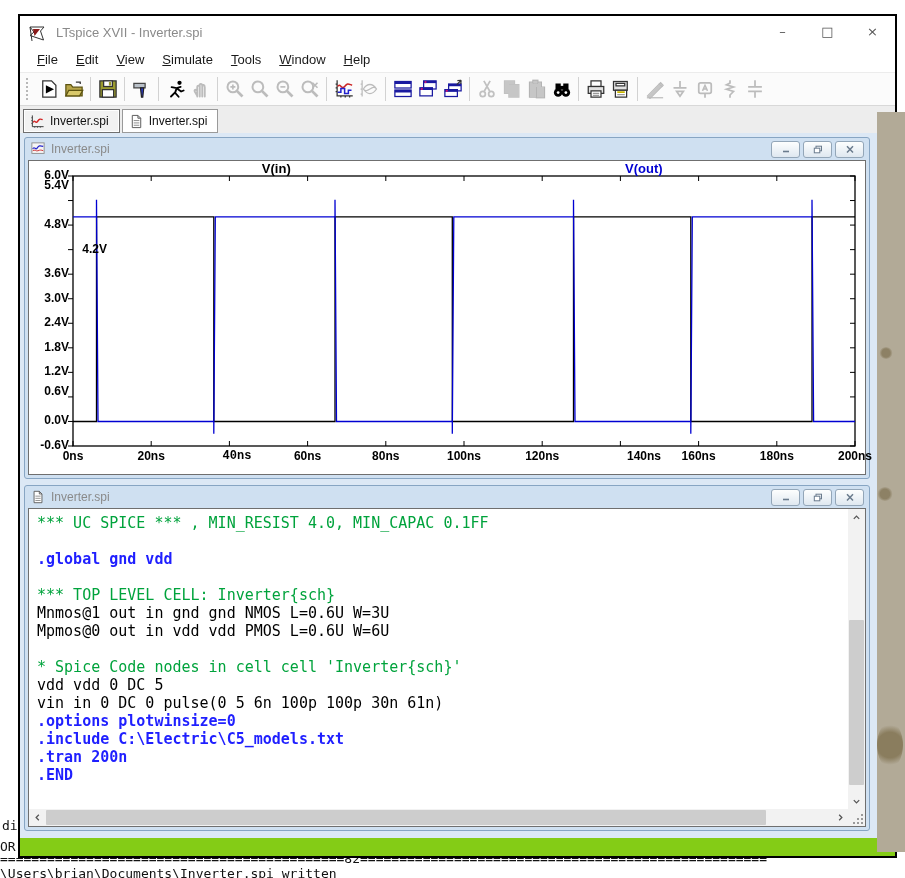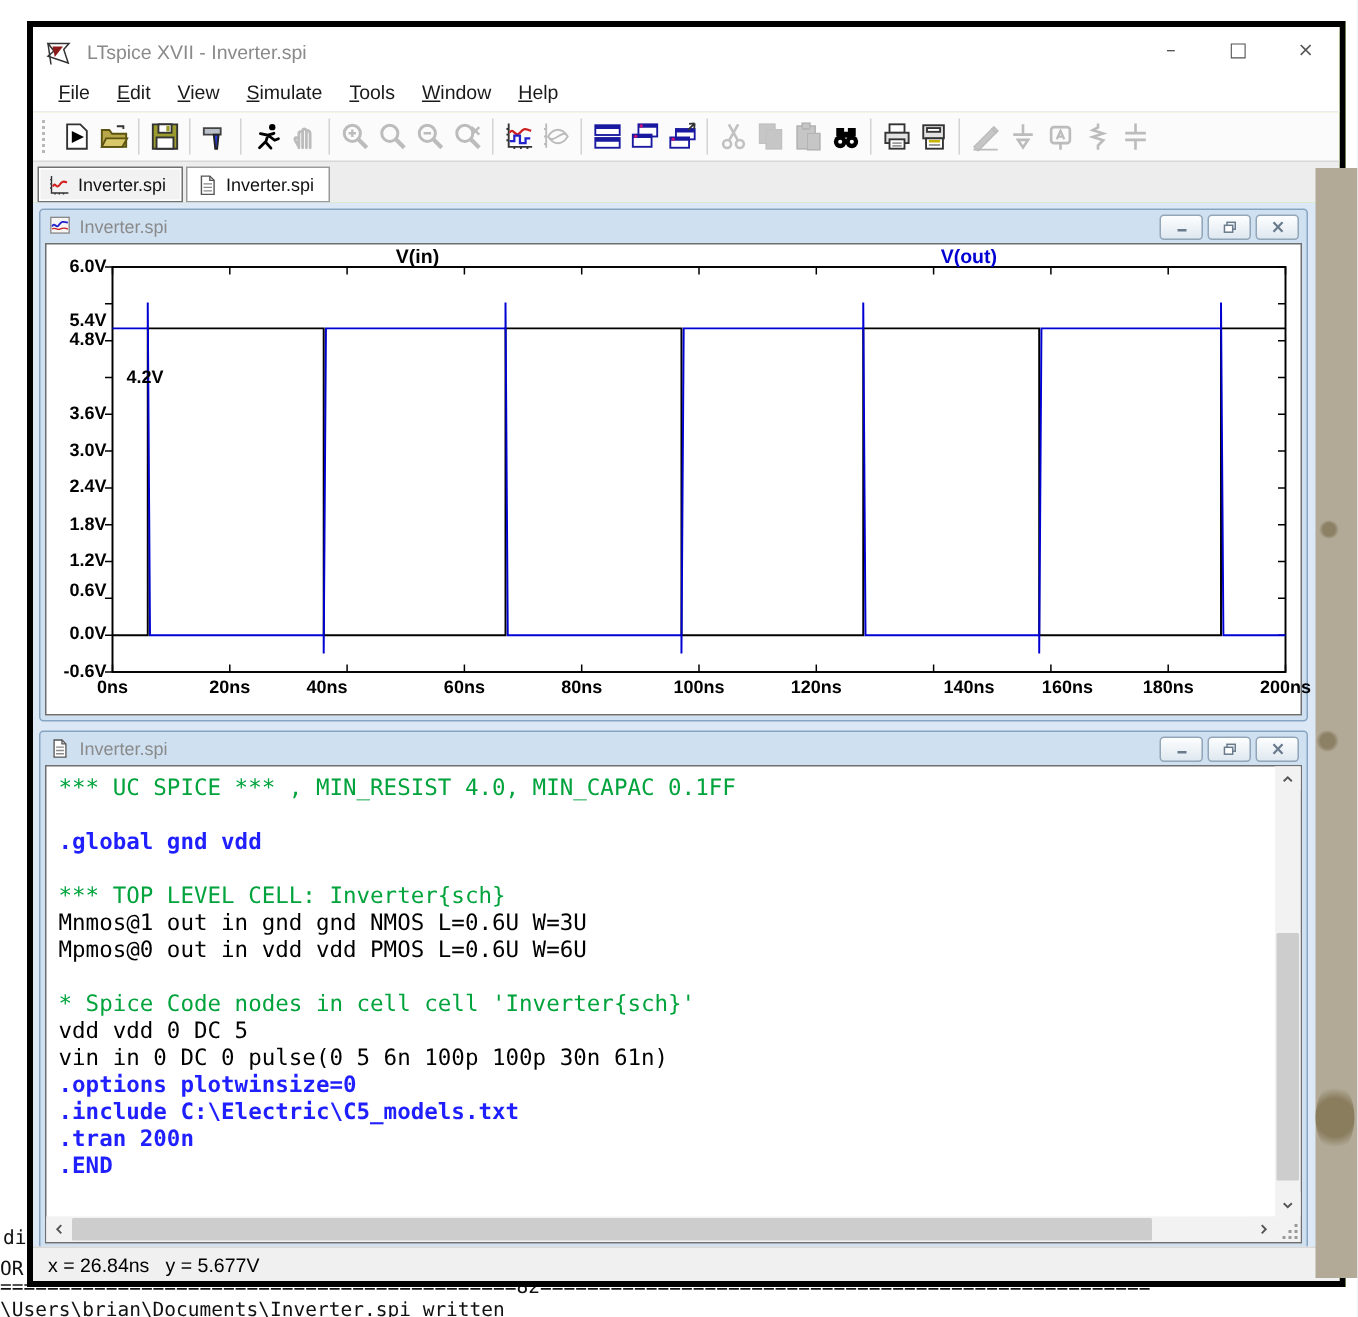--- a/index.html
+++ b/index.html
@@ -3,22 +3,22 @@
 <meta charset="utf-8">
 <style>
   html,body{margin:0;padding:0;}
   body{width:905px;height:878px;position:relative;overflow:hidden;background:#ffffff;
        font-family:"Liberation Sans",sans-serif;-webkit-font-smoothing:antialiased;}
   
   .console-line{position:absolute;font-family:"DejaVu Sans Mono",monospace;font-size:13px;color:#111;white-space:pre;z-index:0;}
   .tan-strip{position:absolute;left:877px;top:112px;width:28px;height:740px;background:#b2aa97;z-index:30;}
   .tan-blob{position:absolute;border-radius:50%;}
   
-  .ltwin{position:absolute;left:18px;top:14px;width:879px;height:844px;background:#bef264;
-         border:4px solid #000000;box-sizing:border-box;z-index:10;}
+  .ltwin{position:absolute;left:18px;top:14px;width:879px;height:844px;background:#84cc16;
+         border:2px solid #000000;box-sizing:border-box;z-index:10;}
   .titlebar{position:absolute;left:0;top:0;right:0;height:34px;background:#ffffff;}
   .titlebar .logo{position:absolute;left:8px;top:7px;width:20px;height:20px;}
   .titlebar .title{position:absolute;left:36px;top:9px;font-size:13px;color:#8a8a8a;}
   .cap-btns{position:absolute;right:0;top:0;height:30px;display:flex;}
   .cap-btn{width:45px;height:30px;display:flex;align-items:center;justify-content:center;
            color:#555;font-size:13px;font-family:"DejaVu Sans",sans-serif;}
   
   .menubar{position:absolute;left:0;top:34px;right:0;height:22px;background:#fff;border-bottom:1px solid #ececec;
            display:flex;align-items:flex-start;padding-left:8px;}
   .menu-item{font-size:13px;color:#1a1a1a;padding:2px 9px;}
@@ -403,40 +403,40 @@
               <line x1="39" y1="235.9090909090909" x2="44" y2="235.9090909090909" stroke="#000"></line>
               <line x1="821" y1="235.9090909090909" x2="826" y2="235.9090909090909" stroke="#000"></line>
               <line x1="39" y1="260.4545454545455" x2="44" y2="260.4545454545455" stroke="#000"></line>
               <line x1="821" y1="260.4545454545455" x2="826" y2="260.4545454545455" stroke="#000"></line>
               <line x1="39" y1="285" x2="44" y2="285" stroke="#000"></line>
               <line x1="821" y1="285" x2="826" y2="285" stroke="#000"></line>
               <polyline points="44.0,260.5 67.5,260.5 67.5,55.9 184.8,55.9 184.8,260.5 306.0,260.5 306.0,55.9 423.3,55.9 423.3,260.5 544.5,260.5 544.5,55.9 661.8,55.9 661.8,260.5 783.0,260.5 783.0,55.9 826.0,55.9" fill="none" stroke="#000000" stroke-width="1.3"></polyline>
               <polyline points="44.0,55.9 67.5,55.9 67.5,38.7 69.0,260.5 184.8,260.5 184.8,272.7 186.3,55.9 306.0,55.9 306.0,38.7 307.5,260.5 423.3,260.5 423.3,272.7 424.8,55.9 544.5,55.9 544.5,38.7 546.0,260.5 661.8,260.5 661.8,272.7 663.3,55.9 783.0,55.9 783.0,38.7 784.6,260.5 826.0,260.5" fill="none" stroke="#0000d2" stroke-width="1.3"></polyline>
             </svg>
             <div class="ylab" style="top: 7px;">6.0V</div>
-            <div class="ylab" style="top: 43px; text-align: right;">5.4V</div>
+            <div class="ylab" style="top: 17px; text-align: right;">5.4V</div>
             <div class="ylab" style="top: 56.0909px;">4.8V</div>
             <div class="ylab" style="top: 80.6364px; padding-left: 38px;">4.2V</div>
             <div class="ylab" style="top: 105.182px;">3.6V</div>
             <div class="ylab" style="top: 129.727px;">3.0V</div>
             <div class="ylab" style="top: 154.273px;">2.4V</div>
             <div class="ylab" style="top: 178.818px;">1.8V</div>
             <div class="ylab" style="top: 203.364px;">1.2V</div>
             <div class="ylab" style="top: 223px;">0.6V</div>
             <div class="ylab" style="top: 252.455px;">0.0V</div>
             <div class="ylab" style="top: 277px;">-0.6V</div>
             <div class="xlab" style="left: 44px; text-align: right;">0ns</div>
             <div class="xlab" style="left: 122.2px;">20ns</div>
-            <div class="xlab" style="left: 187px;">40ns</div>
+            <div class="xlab" style="left: 208px; font-family: Liberation Mono, monospace;">40ns</div>
             <div class="xlab" style="left: 278.6px;">60ns</div>
             <div class="xlab" style="left: 356.8px;">80ns</div>
             <div class="xlab" style="left: 435px;">100ns</div>
             <div class="xlab" style="left: 513.2px;">120ns</div>
             <div class="xlab" style="left: 615px;">140ns</div>
-            <div class="xlab" style="left: 669.6px; margin-left: 11px;">160ns</div>
+            <div class="xlab" style="left: 669.6px;">160ns</div>
             <div class="xlab" style="left: 747.8px;">180ns</div>
             <div class="xlab" style="left: 826px;">200ns</div>
             <div class="legend-label" style="left: 247.32px; color: rgb(0, 0, 0);">V(in)</div>
             <div class="legend-label" style="left: 614.86px; color: rgb(0, 0, 210);">V(out)</div>
           </div>
       </div>
     </div>
 
     <div class="child" style="left:4px;top:352px;width:846px;height:346px;">
       <div class="child-title">
@@ -501,26 +501,19 @@
             <i style="right:0;bottom:4px;"></i>
               <i style="right:4px;bottom:4px;"></i>
               <i style="right:0;bottom:8px;"></i>
           </span>
         </div>
       </div>
     </div>
 
   </div>
 
-  <div class="statusbar">
-    <span>x = 26.84ns   y = 5.677V</span>
-    <span class="grip-dots" style="right:3px;bottom:3px;">
-      <i style="right:0;bottom:0;"></i><i style="right:4px;bottom:0;"></i><i style="right:8px;bottom:0;"></i>
-      <i style="right:0;bottom:4px;"></i><i style="right:4px;bottom:4px;"></i><i style="right:0;bottom:8px;"></i>
-    </span>
-  </div>
 </div>
 
 <div class="tan-strip">
   <div class="tan-blob" style="left:2px;top:235px;width:14px;height:12px;background:radial-gradient(circle,#8d8165 0 45%,transparent 72%);"></div>
   <div class="tan-blob" style="left:0px;top:375px;width:16px;height:14px;background:radial-gradient(circle,#8d8165 0 45%,transparent 72%);"></div>
   <div class="tan-blob" style="left:0px;top:610px;width:26px;height:46px;background:radial-gradient(circle,#8a7d5e 0 48%,transparent 75%);"></div>
 </div>
 
 </body></html>

